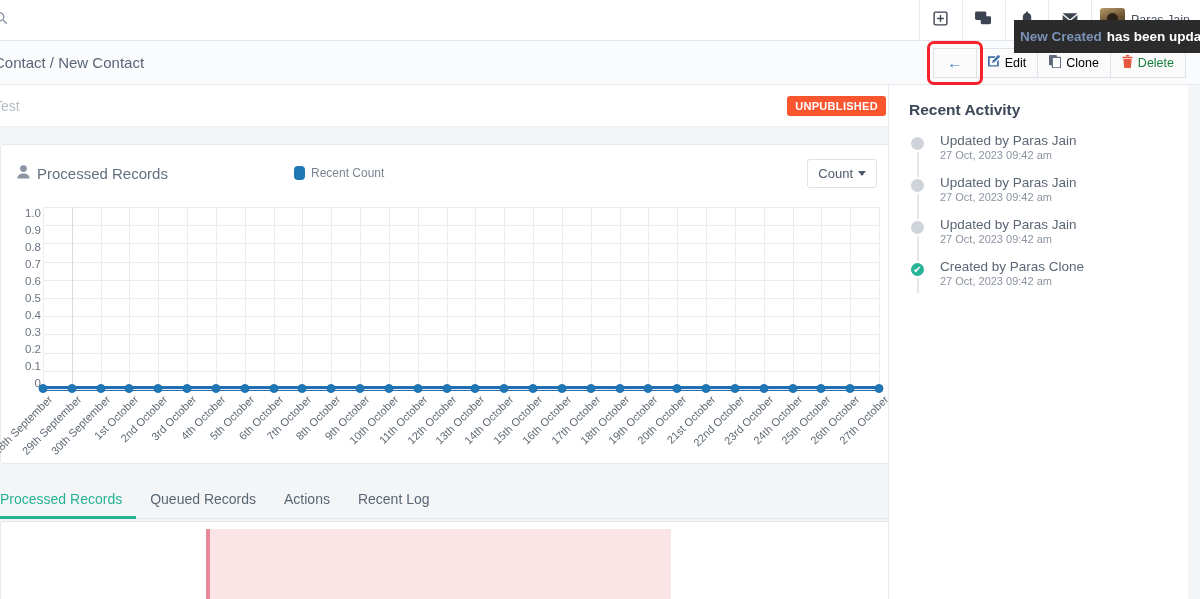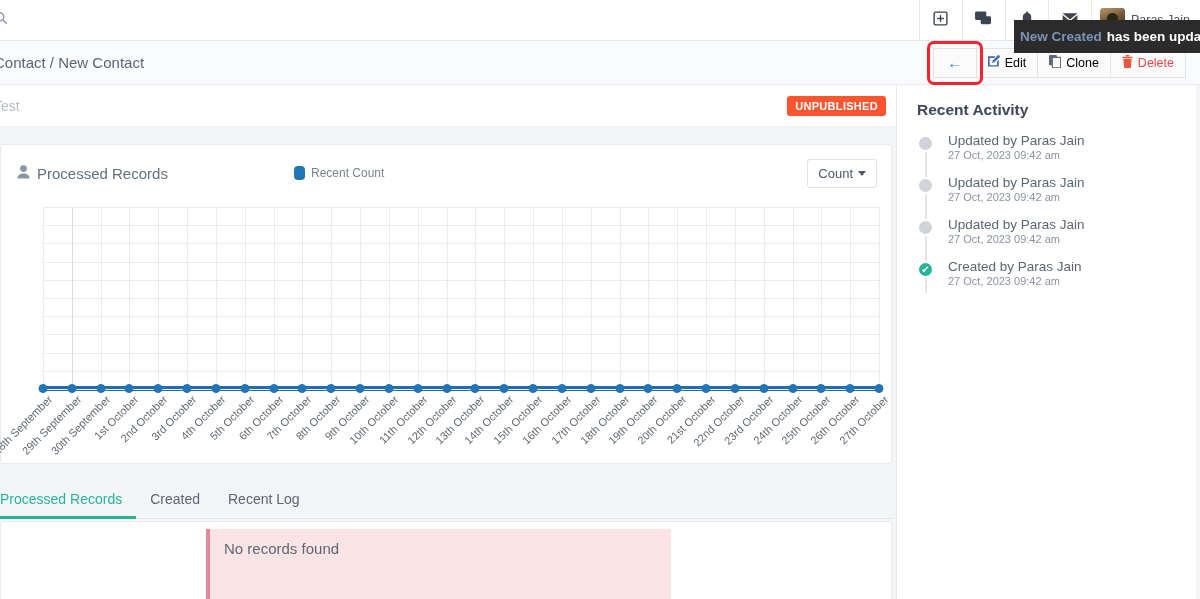--- a/index.html
+++ b/index.html
@@ -72,21 +72,21 @@
     margin-right: 14px; position: relative;
   }
   .ca-btn {
     display: flex; align-items: center; gap: 5px;
     padding: 0 11px; font-size: 12.5px;
     background: #fbfbfb; border: 1px solid #dfe2e8; border-left: none;
     color: #000000; cursor: pointer; white-space: nowrap;
   }
   .ca-btn:first-child { border-left: 1px solid #dfe2e8; }
   .ca-back { width: 44px; justify-content: center; font-size: 15px; color: #3f7bbf; }
-  .ca-delete { color: #ef4444; }
+  .ca-delete { color: #15803d; }
   .ca-ic-edit { color: #3f6fa8; }
   .ca-ic-clone { color: #5f6b7d; }
   .ca-ic-del { color: #e8563f; }
   .hl-box {
     position: absolute; left: -6px; top: -7px; width: 56px; height: 44px;
     border: 3px solid #f5222d; border-radius: 7px; pointer-events: none;
   }
 
   
   .titlebar {
@@ -177,21 +177,21 @@
   .alert {
     position: absolute; left: 205px; top: 7px; width: 465px; height: 88px;
     background: #fbe4e6; border-left: 4px solid #e8899a;
     padding: 11px 16px 0 14px;
   }
   .alert-title { font-size: 15px; color: #5f6775; margin-bottom: 4px; }
   .alert-body { font-size: 12.5px; color: #5f6775; line-height: 1.45; }
 
   
   .rail {
-    position: absolute; top: 85px; right: 4px; width: 300px; height: 514px;
+    position: absolute; top: 85px; right: 12px; width: 300px; height: 514px;
     background: #ffffff; border-left: 1px solid #e7e9ee; padding: 16px 18px 0 20px;
   }
   .rail-title { font-size: 15.5px; color: #3c4858; font-weight: bold; margin-bottom: 14px; }
   .timeline { position: relative; padding-left: 31px; }
   .timeline::before {
     content: ""; position: absolute; left: 8px; top: 6px; bottom: -6px;
     width: 2px; background: #e4e6ea;
   }
   .tl-item { position: relative; margin-bottom: 14px; }
   .tl-dot {
@@ -323,20 +323,33 @@
         <span class="legend-swatch"></span>
         <span>Recent Count</span>
       </div>
       <div class="daily-btn">
         <span>Count</span>
         <span class="caret"></span>
       </div>
     </div>
 
     <div class="plot">
+      <div class="yaxis">
+          <span>1.0</span>
+          <span>0.9</span>
+          <span>0.8</span>
+          <span>0.7</span>
+          <span>0.6</span>
+          <span>0.5</span>
+          <span>0.4</span>
+          <span>0.3</span>
+          <span>0.2</span>
+          <span>0.1</span>
+          <span>0</span>
+        </div>
       <div class="grid">
         <div class="axis-base"></div>
         <div class="series"></div>
       <div class="gl-h" style="top: 0px;"></div>
           <div class="gl-h" style="top: 18.2px;"></div>
           <div class="gl-h" style="top: 36.4px;"></div>
           <div class="gl-h" style="top: 54.6px;"></div>
           <div class="gl-h" style="top: 72.8px;"></div>
           <div class="gl-h" style="top: 91px;"></div>
           <div class="gl-h" style="top: 109.2px;"></div>
@@ -435,27 +448,27 @@
           <div class="xlab" style="left: calc(89.6552% + 3px);">24th October</div>
           <div class="xlab" style="left: calc(93.1034% + 3px);">25th October</div>
           <div class="xlab" style="left: calc(96.5517% + 3px);">26th October</div>
           <div class="xlab" style="left: calc(100% + 3px);">27th October</div>
         </div>
     </div>
   </div>
 
   <div class="tabs">
       <div class="tab active">Processed Records</div>
-      <div class="tab">Created</div>
+      <div class="tab">Queued Records</div>
+      <div class="tab">Actions</div>
       <div class="tab">Recent Log</div>
     </div>
 
   <div class="panel">
     <div class="alert">
-      <div class="alert-title">No records found</div>
     </div>
   </div>
 </div>
 
 <div class="rail">
   <div class="rail-title">Recent Activity</div>
   <div class="timeline">
       <div class="tl-item">
         <div class="tl-dot"></div>
         <div class="tl-label">Updated by Paras Jain</div>
@@ -466,17 +479,17 @@
         <div class="tl-label">Updated by Paras Jain</div>
         <div class="tl-time">27 Oct, 2023 09:42 am</div>
       </div>
       <div class="tl-item">
         <div class="tl-dot"></div>
         <div class="tl-label">Updated by Paras Jain</div>
         <div class="tl-time">27 Oct, 2023 09:42 am</div>
       </div>
       <div class="tl-item">
         <div class="tl-dot done">✔</div>
-        <div class="tl-label">Created by Paras Jain</div>
+        <div class="tl-label">Created by Paras Clone</div>
         <div class="tl-time">27 Oct, 2023 09:42 am</div>
       </div>
     </div>
 </div>
 
 </body></html>

